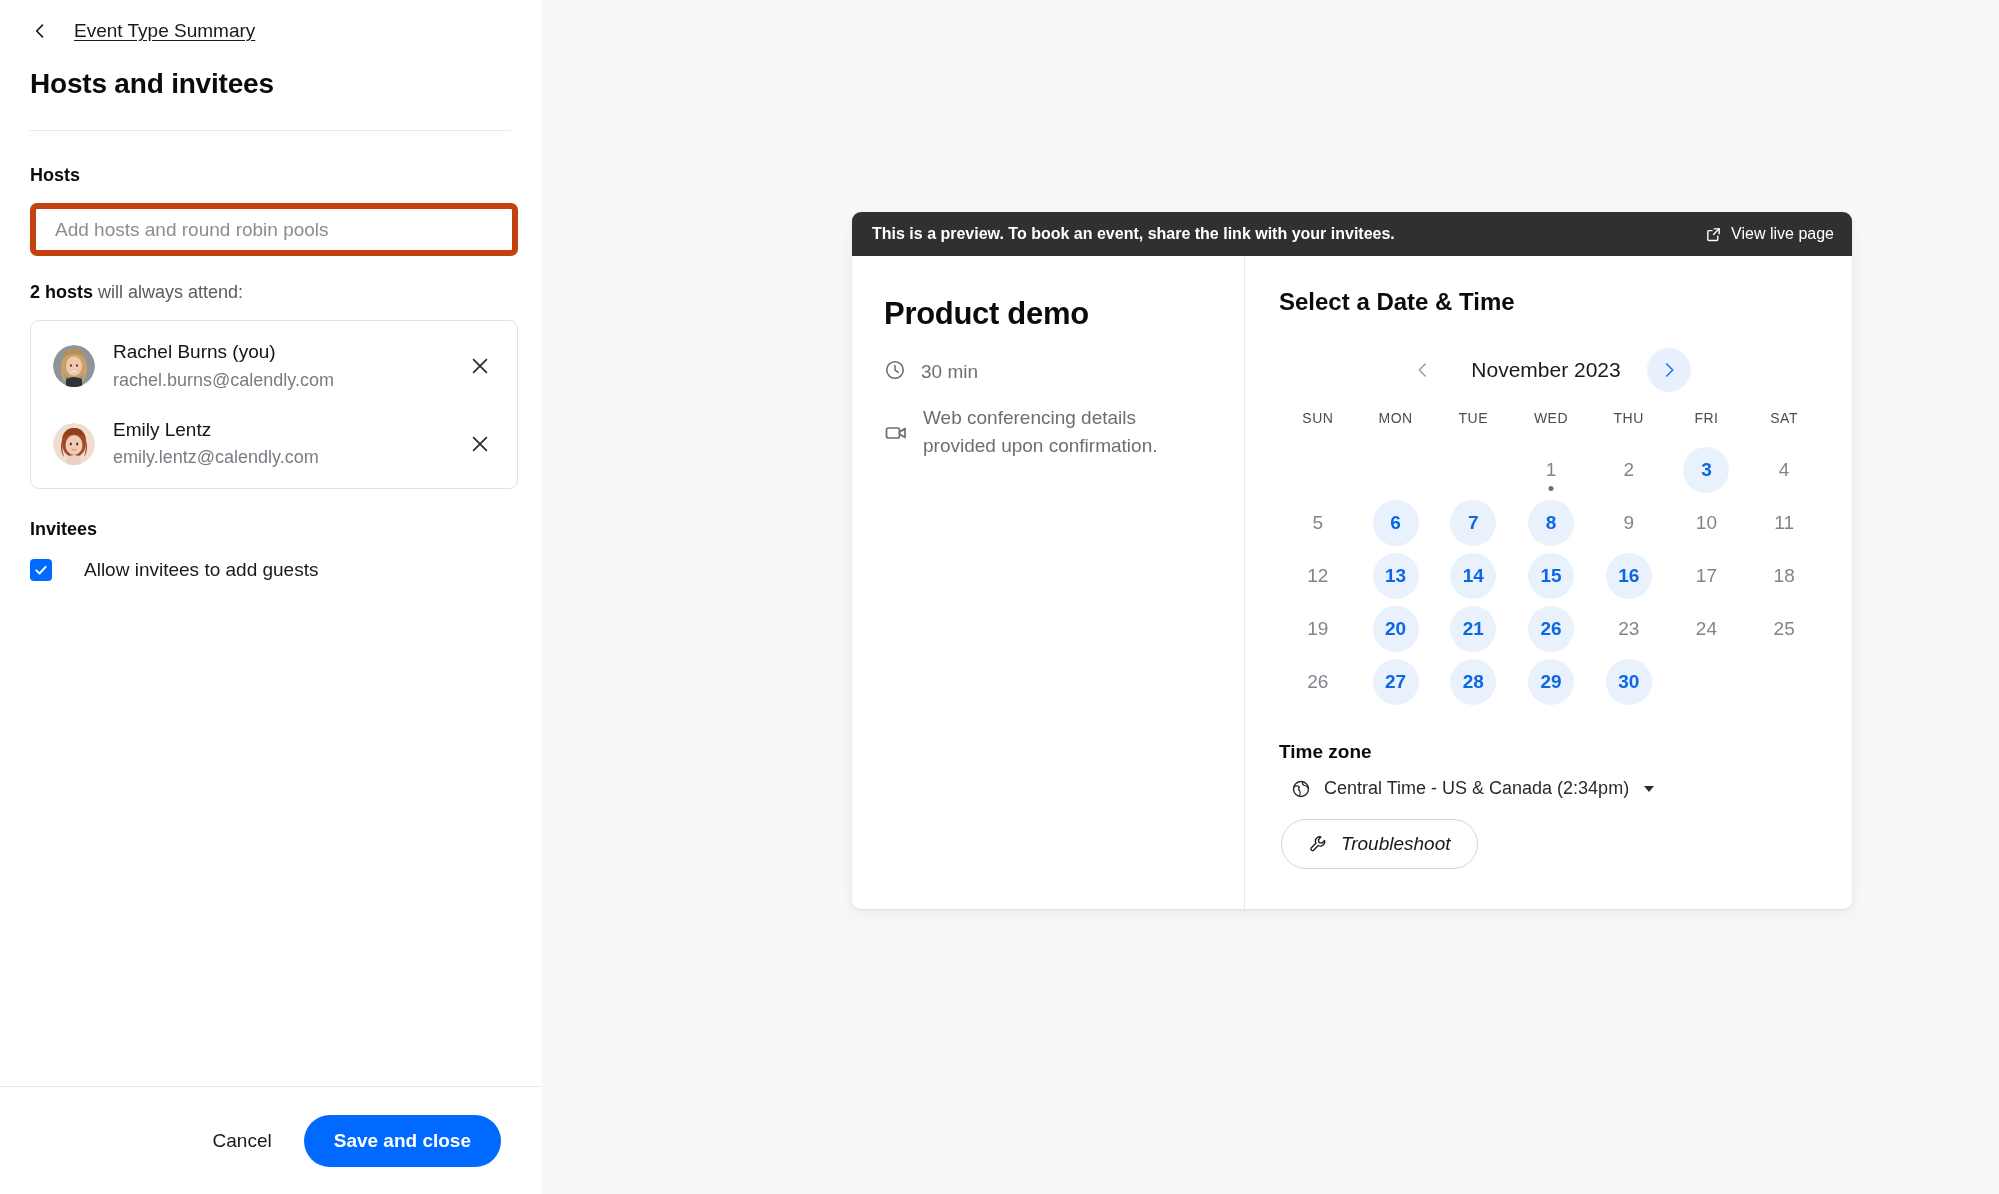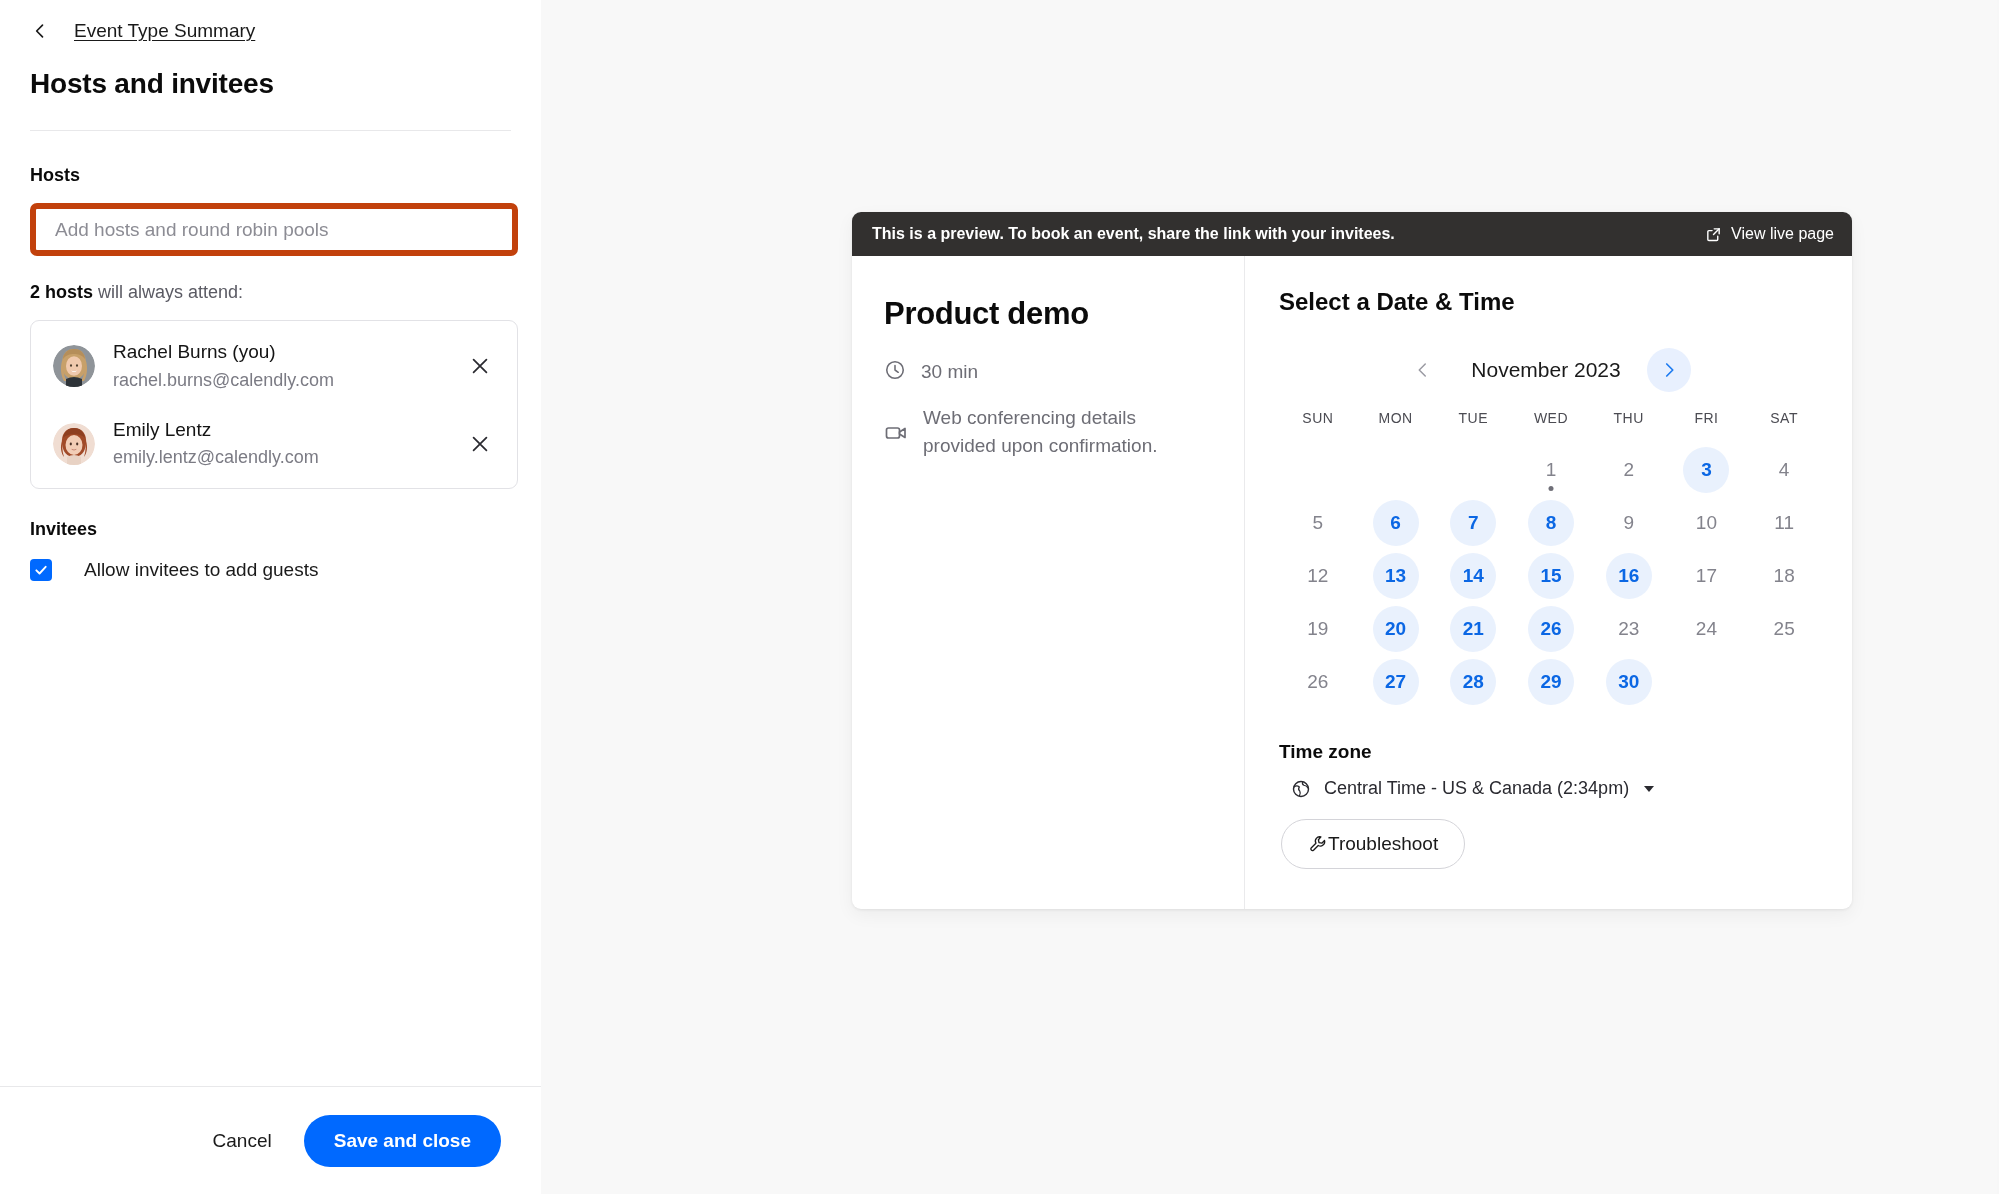--- a/index.html
+++ b/index.html
@@ -189,25 +189,26 @@
   .tz-row {
     display: flex; align-items: center; gap: 13px; margin-top: 15px;
     padding-left: 12px; cursor: pointer;
   }
   .tz-text { font-size: 18px; color: #2a2a30; }
   .caret { width: 0; height: 0; border-left: 5px solid transparent;
            border-right: 5px solid transparent; border-top: 6px solid #2a2a30;
            margin-left: 2px; }
   .troubleshoot {
     margin-top: 20px; margin-left: 2px;
-    display: inline-flex; align-items: center; 
+    display: inline-flex; align-items: center; gap: 13px;
     border: 1px solid #d4d4d9; border-radius: 26px;
     padding: 13px 26px; background: #fff; cursor: pointer;
     font-size: 19px; color: #1a1a1a;
     font-family: "Liberation Sans", sans-serif;
+    font-style: italic;
   }
 </style>
 </head>
 <body>
 
 <div class="app">
 
   <div class="left-panel">
 
     <div class="lp-header">

